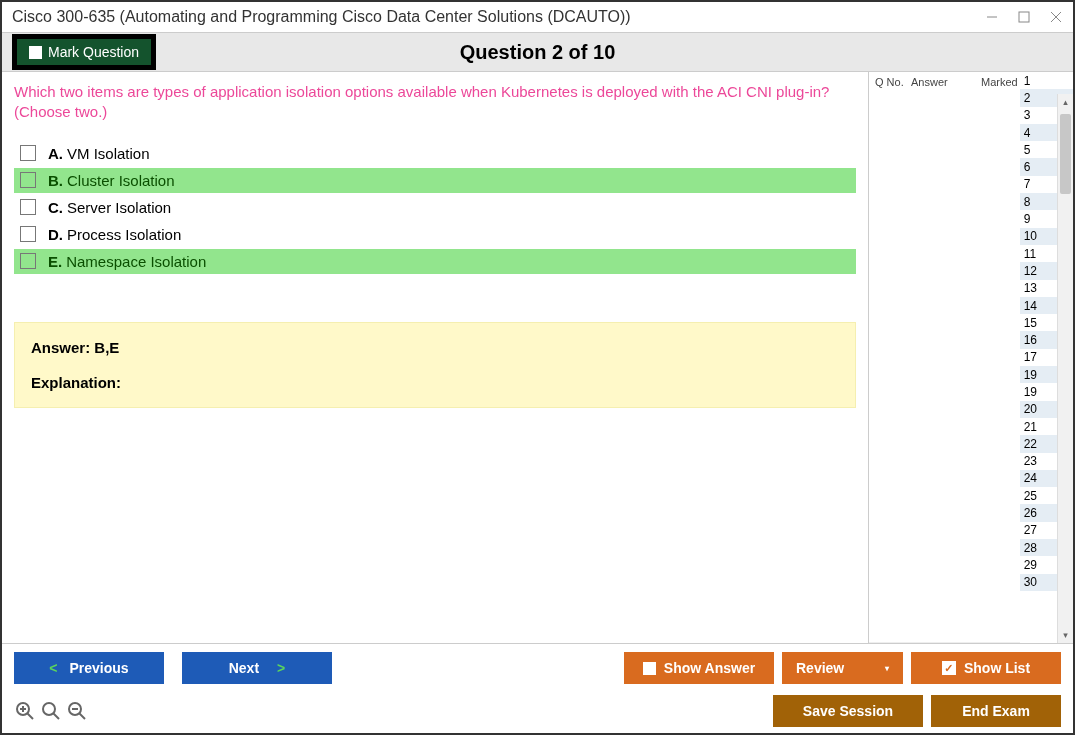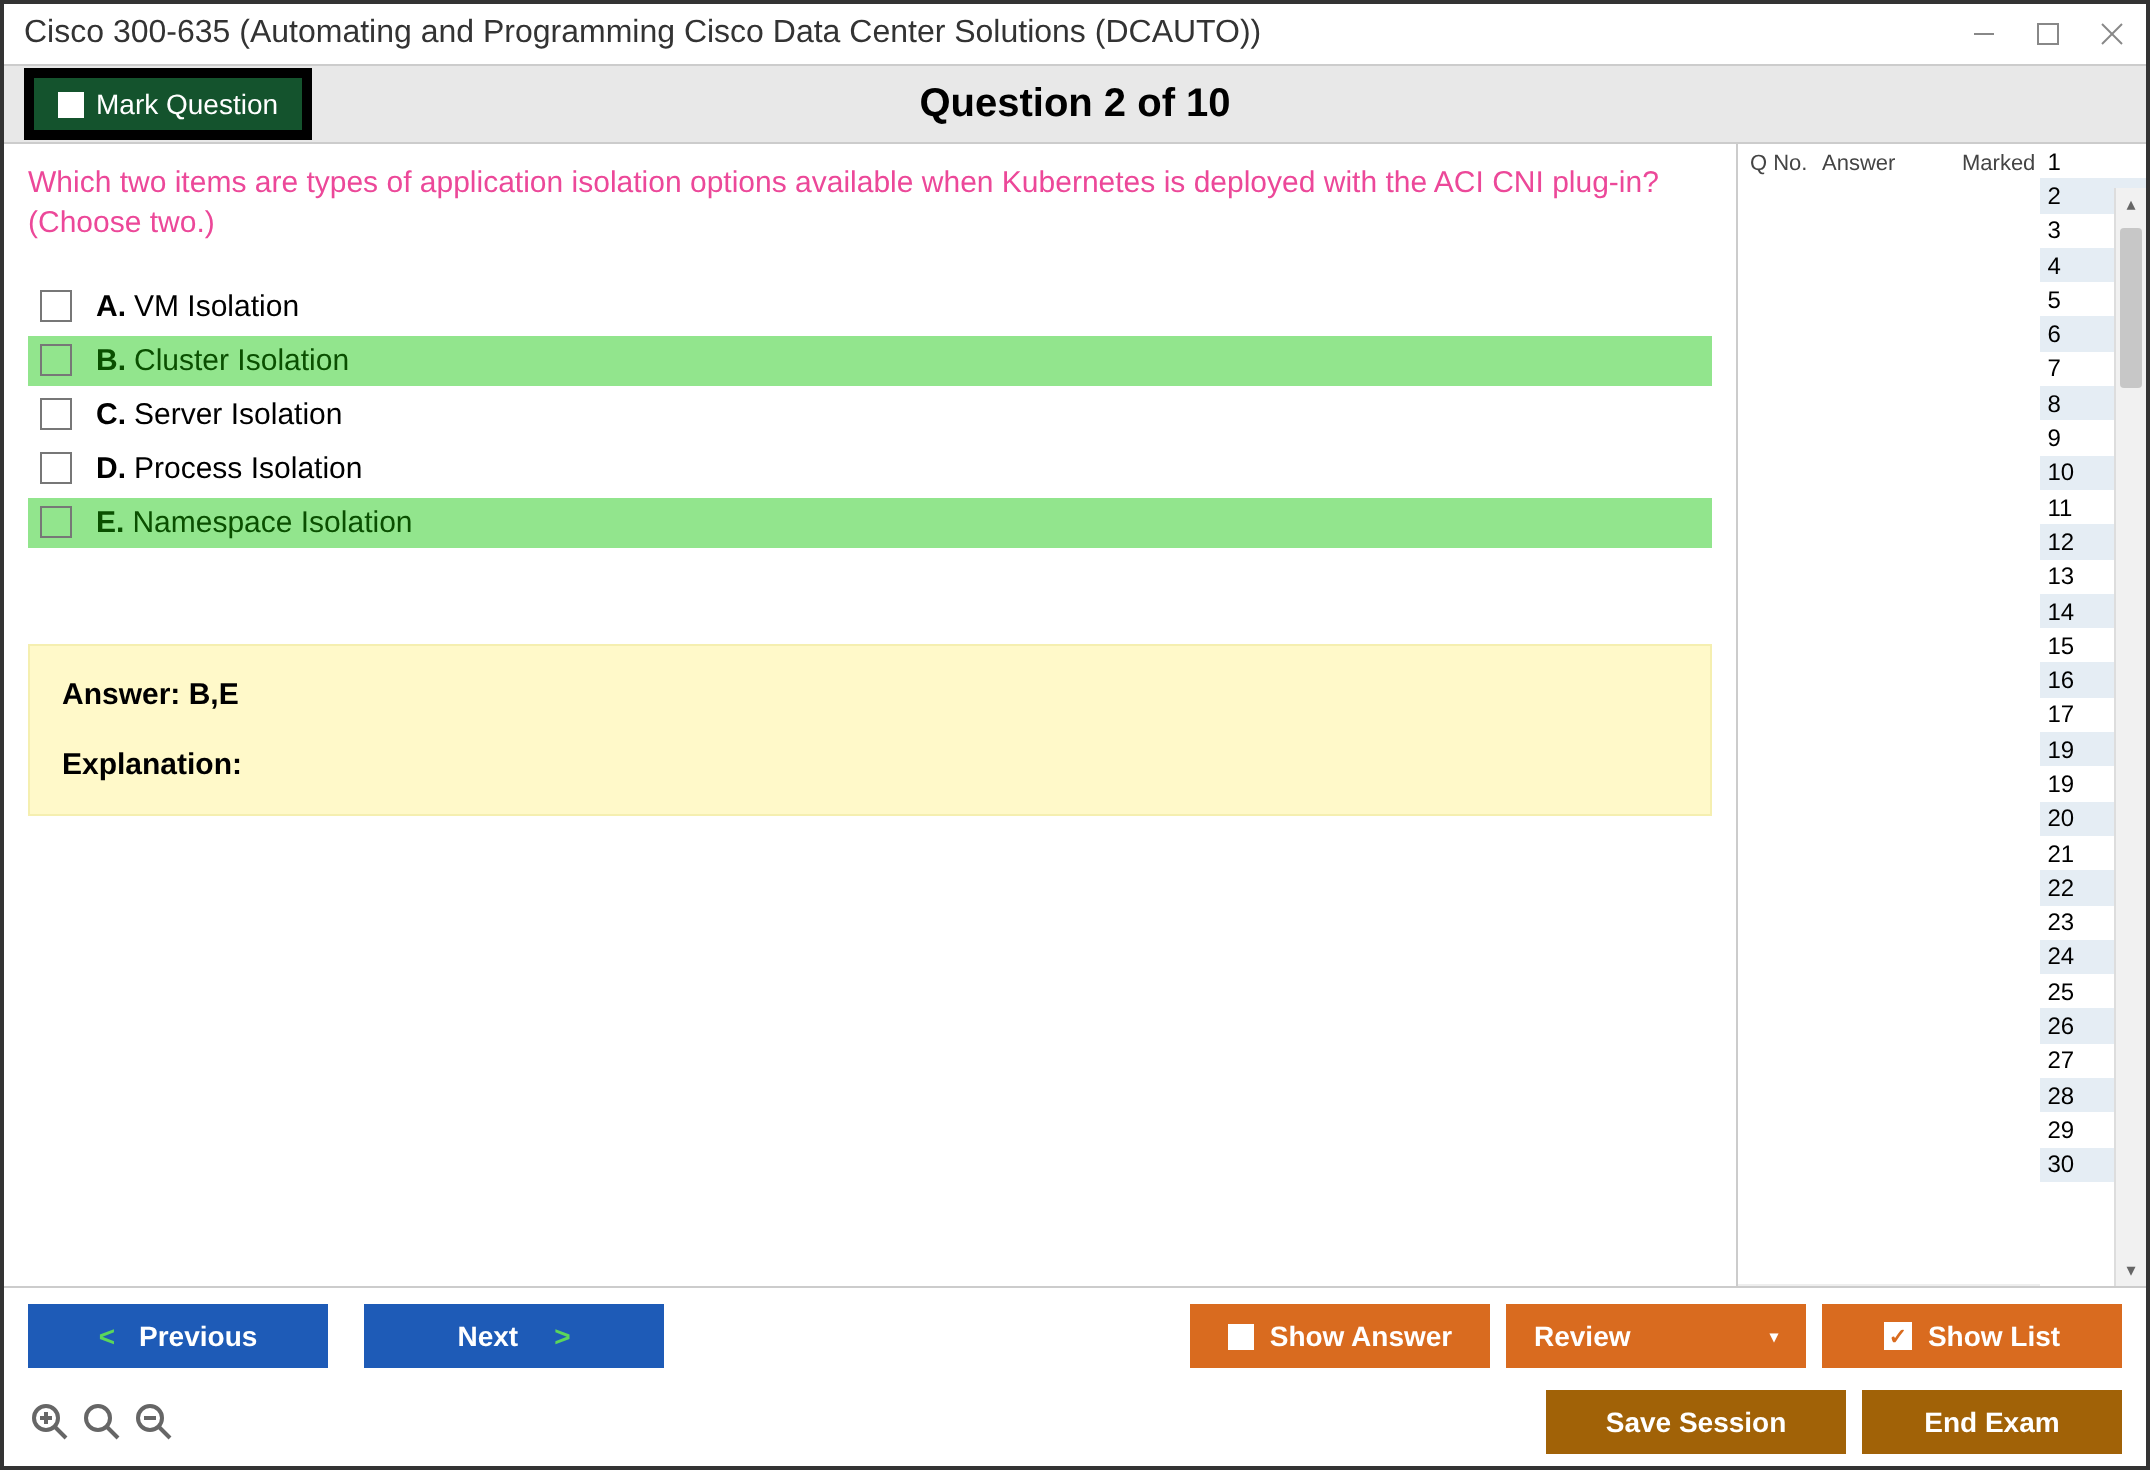--- a/index.html
+++ b/index.html
@@ -44,21 +44,21 @@
   .btn { height: 32px; display: flex; align-items: center; justify-content: center; font-size: 14px; font-weight: bold; cursor: pointer; color:#fff; }
   .btn-blue { background: #1e5bb7; }
   .btn-orange { background: #d96b1f; }
   .btn-dark { background: #a16207; }
   .prev-btn { width: 150px; margin-right: 18px; }
   .next-btn { width: 150px; }
   .prev-btn .chev { color: #5bd65b; font-weight:bold; margin-right:12px; }
   .next-btn .chev { color: #5bd65b; font-weight:bold; margin-left:18px; }
   .show-ans { width: 150px; margin-right:8px;}
   .show-ans .chk{ width:13px;height:13px;background:#fff; display:inline-block; margin-right:8px;}
-  .review-btn { width: 150px; margin-right:8px; justify-content:space-between; padding:0 14px;}
+  .review-btn { width: 121px; margin-right:8px; justify-content:space-between; padding:0 14px;}
   .review-btn .tri{ font-size:8px;}
   .showlist-btn { width: 150px;}
   .showlist-btn .chk{ width:14px;height:14px;background:#fff; display:inline-flex; align-items:center; justify-content:center; margin-right:8px; color:#d96b1f; font-size:11px; font-weight:bold;}
   .row2 { display:flex; align-items:center;}
   .zoom-icons { display:flex; gap:4px; color:#666; font-size:18px;}
   .zoom-icons span{cursor:pointer;}
   .save-btn { width:150px; margin-right:8px;}
   .end-btn { width:130px;}
   .spacer { flex: 1; }
   svg{display:block;}

